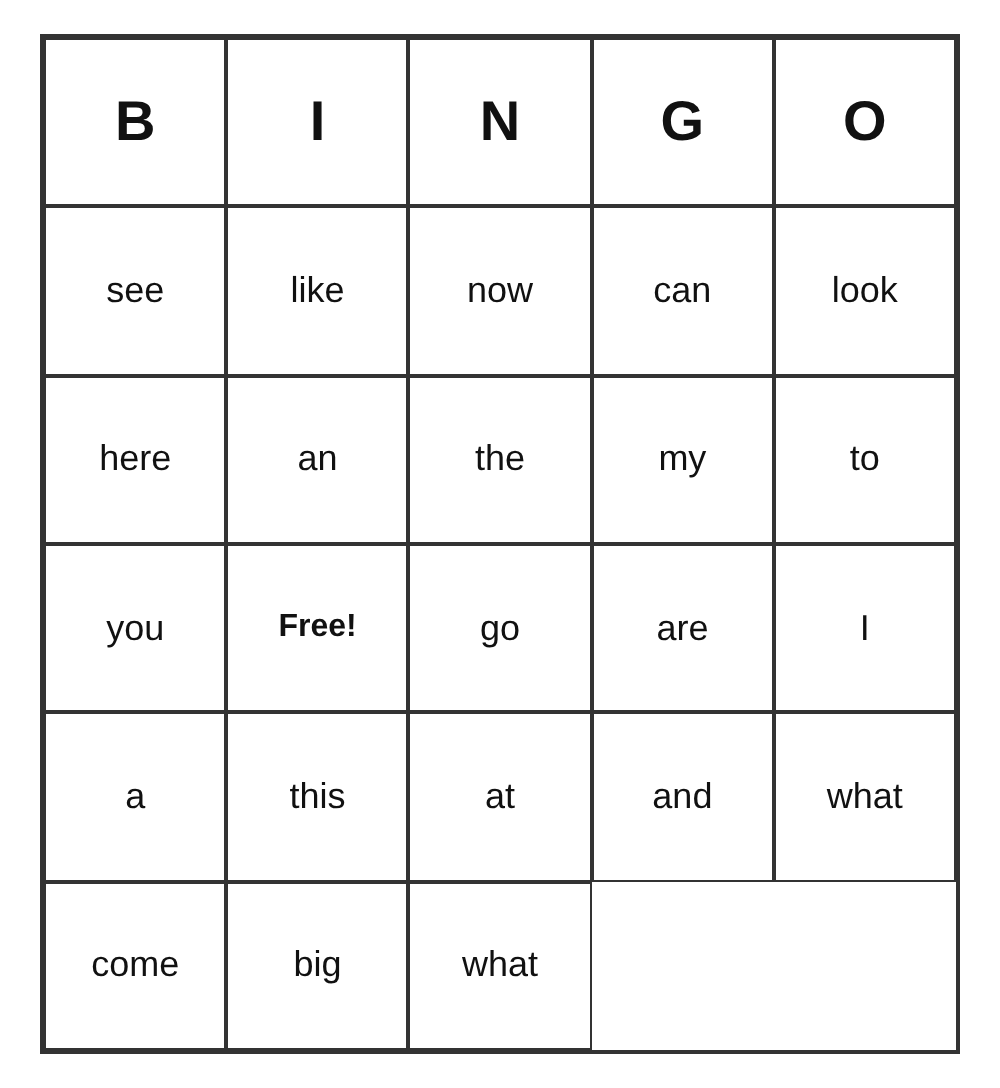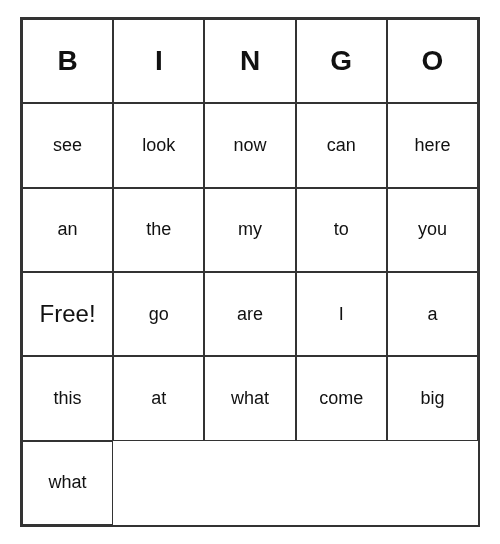--- a/index.html
+++ b/index.html
@@ -35,52 +35,55 @@
       font-size: 18px;
       color: #111;
     }
 
     .header-cell {
       font-size: 28px;
       font-weight: bold;
     }
 
     .free-cell {
-      font-size: 24px;
+      font-size: 16px;
+      font-weight: bold;
     }
   </style>
 </head>
 <body>
 
 <div class="bingo-card">
 
   <div class="cell header-cell">B</div>
   <div class="cell header-cell">I</div>
   <div class="cell header-cell">N</div>
   <div class="cell header-cell">G</div>
   <div class="cell header-cell">O</div>
 
   <div class="cell">see</div>
-  <div class="cell">look</div>
+  <div class="cell">like</div>
   <div class="cell">now</div>
   <div class="cell">can</div>
 
+  <div class="cell">look</div>
   <div class="cell">here</div>
   <div class="cell">an</div>
   <div class="cell">the</div>
   <div class="cell">my</div>
 
   <div class="cell">to</div>
   <div class="cell">you</div>
   <div class="cell free-cell">Free!</div>
   <div class="cell">go</div>
 
   <div class="cell">are</div>
   <div class="cell">I</div>
   <div class="cell">a</div>
   <div class="cell">this</div>
   <div class="cell">at</div>
 
+  <div class="cell">and</div>
   <div class="cell">what</div>
   <div class="cell">come</div>
   <div class="cell">big</div>
   <div class="cell">what</div>
 </div>
 
 </body></html>

